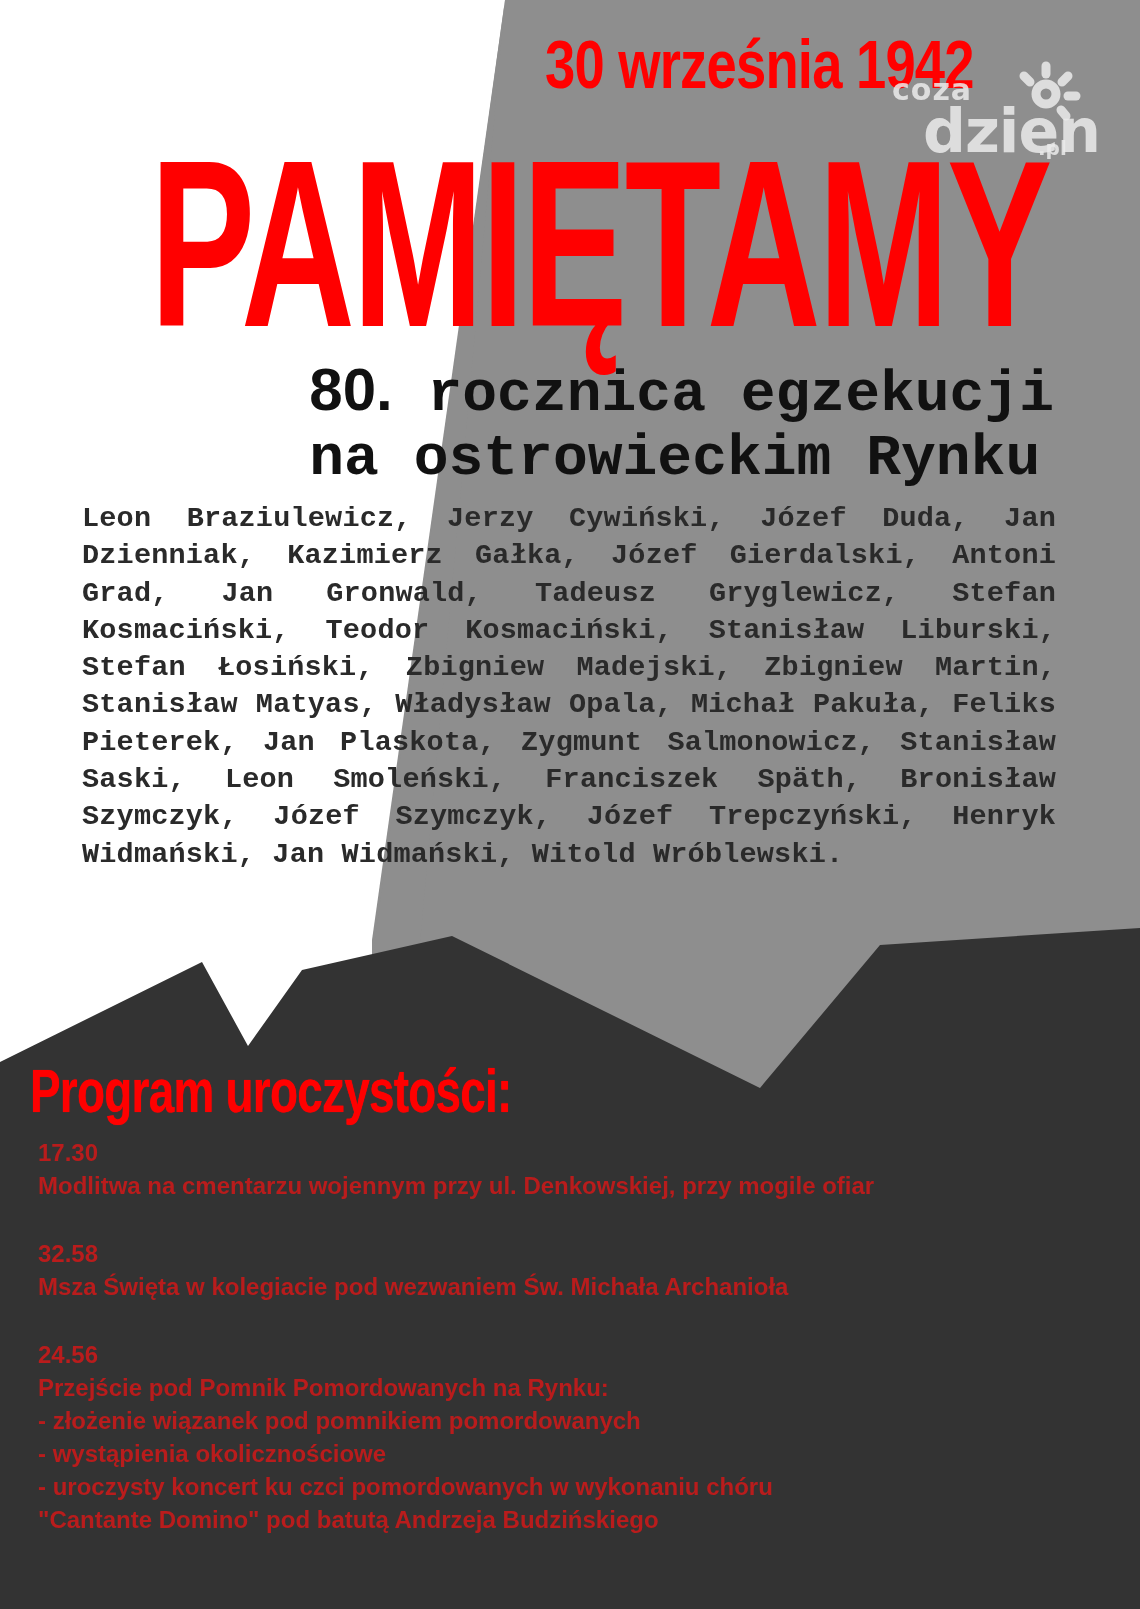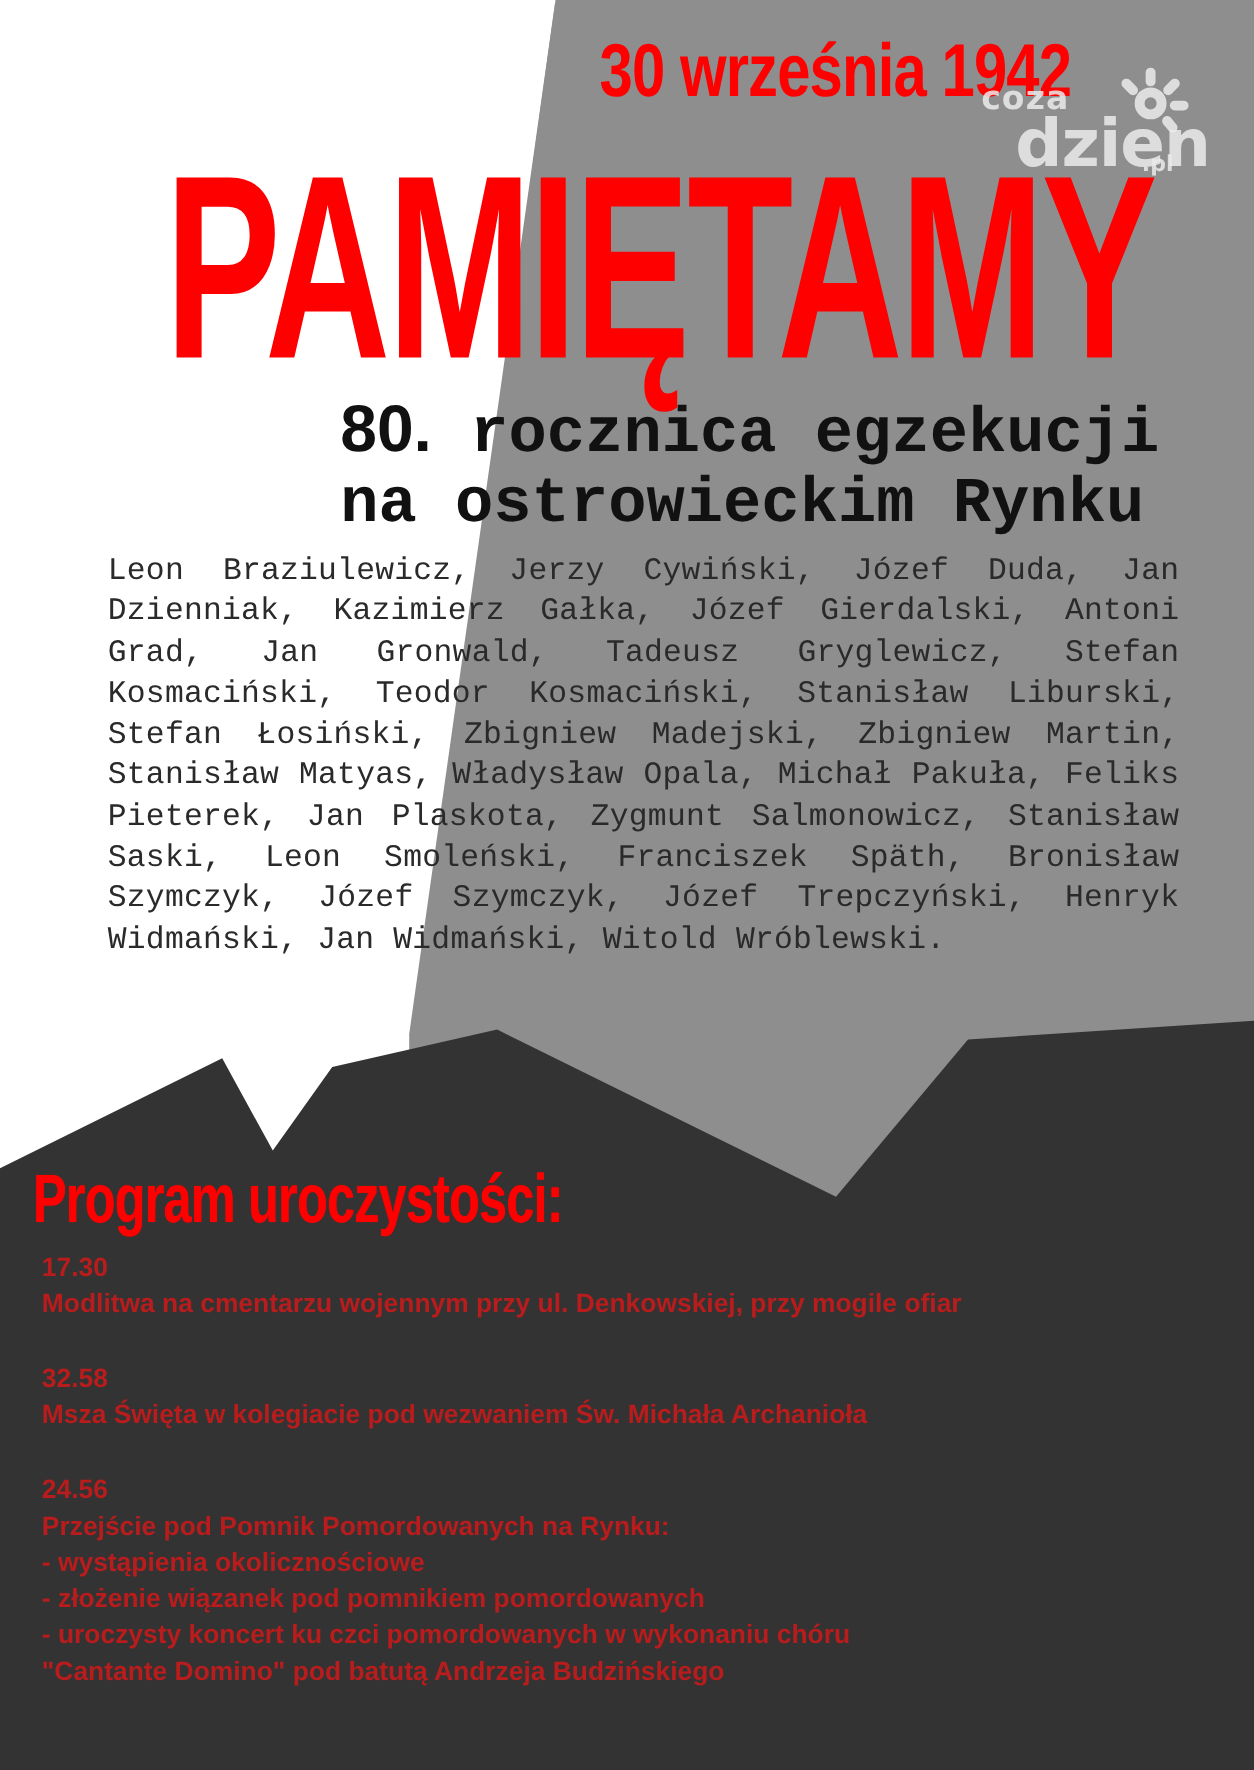--- a/index.html
+++ b/index.html
@@ -32,22 +32,22 @@
 
   .subtitle {
     position: absolute; right: 86px; top: 358px; 
     font-family: "Liberation Mono", monospace; font-weight: bold;
     font-size: 58px; line-height: 64px; color: #111;
     white-space: pre;
   }
   .subtitle .num { font-family: "Liberation Sans", sans-serif; font-weight: bold; font-size: 60px; }
 
   .names {
-    position: absolute; left: 98px; top: 500px; width: 974px;
-    font-family: "Liberation Mono", monospace; font-weight: normal;
+    position: absolute; left: 82px; top: 500px; width: 974px;
+    font-family: "Liberation Mono", monospace; font-weight: bold;
     font-size: 28.5px; line-height: 37.3px; color: #2a2a2a;
     text-align: justify; letter-spacing: 0.2px;
   }
 
   .program-title {
     position: absolute; left: 30px; top: 1060px;
     font-family: "Liberation Sans", sans-serif; font-weight: bold;
     font-size: 62px; line-height: 1; color: #ff0000;
     transform: scaleX(0.74); transform-origin: left top;
     white-space: nowrap; letter-spacing: -1px;
@@ -106,18 +106,18 @@
     <span class="prog-line">17.30</span>
     <span class="prog-line">Modlitwa na cmentarzu wojennym przy ul. Denkowskiej, przy mogile ofiar</span>
   </div>
   <div class="prog-item">
     <span class="prog-line">32.58</span>
     <span class="prog-line">Msza Święta w kolegiacie pod wezwaniem Św. Michała Archanioła</span>
   </div>
   <div class="prog-item">
     <span class="prog-line">24.56</span>
     <span class="prog-line">Przejście pod Pomnik Pomordowanych na Rynku:</span>
+    <span class="prog-line">- złożenie wiązanek pod pomnikiem pomordowanych</span>
     <span class="prog-line">- wystąpienia okolicznościowe</span>
-    <span class="prog-line">- złożenie wiązanek pod pomnikiem pomordowanych</span>
     <span class="prog-line">- uroczysty koncert ku czci pomordowanych w wykonaniu chóru</span>
     <span class="prog-line">"Cantante Domino" pod batutą Andrzeja Budzińskiego</span>
   </div>
 </div>
 
 </body></html>

